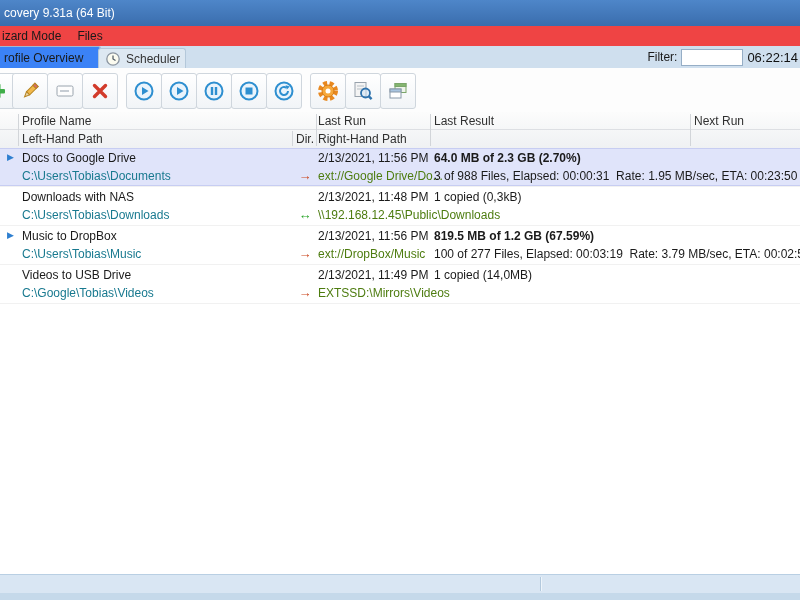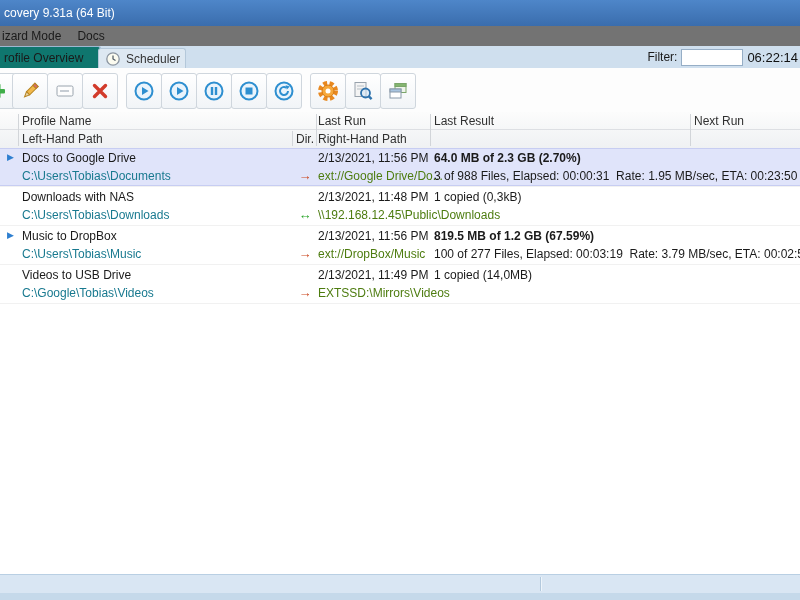--- a/index.html
+++ b/index.html
@@ -5,30 +5,30 @@
   html,body{margin:0;padding:0;}
   .window{position:relative;width:800px;height:600px;overflow:hidden;background:#ffffff;
           font-family:"Liberation Sans",sans-serif;font-size:12px;color:#1a1a1a;}
 
   
   .titlebar{position:absolute;top:0;left:0;right:0;height:26px;
             background:linear-gradient(#4e86c9,#3a6dad);color:#fff;
             display:flex;align-items:center;padding-left:4px;font-weight:normal;}
 
   
-  .menubar{position:absolute;top:26px;left:0;right:0;height:20px;background:#737373;
+  .menubar{position:absolute;top:26px;left:0;right:0;height:20px;background:#ef4444;
            border-bottom:1px solid #e4e7ea;display:flex;align-items:center;}
   .menu-item{padding:0 8px;cursor:default;}
   .menu-item:first-child{padding-left:2px;}
 
   
   .tabstrip{position:absolute;top:46px;left:0;right:0;height:22px;background:#cfdfee;
             border-bottom:1px solid #b7cbdf;}
   .tab{position:absolute;display:flex;align-items:center;gap:5px;}
-  .tab-active{left:0;top:0;height:22px;width:96px;background:#0f766e;
+  .tab-active{left:0;top:0;height:22px;width:96px;background:#3b82f6;
               border:1px solid #9fb8d1;border-left:none;border-bottom:none;
               border-radius:0 3px 0 0;padding-left:4px;}
   .tab-inactive{left:98px;top:2px;height:19px;width:80px;background:#dde8f2;
                 border:1px solid #b4c8da;border-bottom:none;border-radius:3px 3px 0 0;
                 padding-left:6px;color:#333;}
   .filter-area{position:absolute;right:0;top:0;height:22px;display:flex;align-items:center;gap:4px;padding-right:2px;}
   .filter-input{width:56px;height:15px;border:1px solid #96aec6;background:#fff;font:inherit;padding:0 2px;}
   .timer{font-size:13px;color:#111;}
 
   
@@ -71,21 +71,21 @@
 <body>
 
 <div class="window">
 
   <div class="titlebar">
     <span>covery 9.31a (64 Bit)</span>
   </div>
 
   <div class="menubar">
     <span class="menu-item">izard Mode</span>
-    <span class="menu-item">Docs</span>
+    <span class="menu-item">Files</span>
   </div>
 
   <div class="tabstrip">
     <div class="tab tab-active">
       <span>rofile Overview</span>
     </div>
     <div class="tab tab-inactive">
       <svg width="16" height="16" viewBox="0 0 16 16">
         <circle cx="8" cy="8" r="6.2" fill="#fbfbf0" stroke="#8a94a0" stroke-width="1.3"></circle>
         <path d="M8 4.5 V8 L10.5 9.5" stroke="#4a5560" stroke-width="1.2" fill="none"></path>

